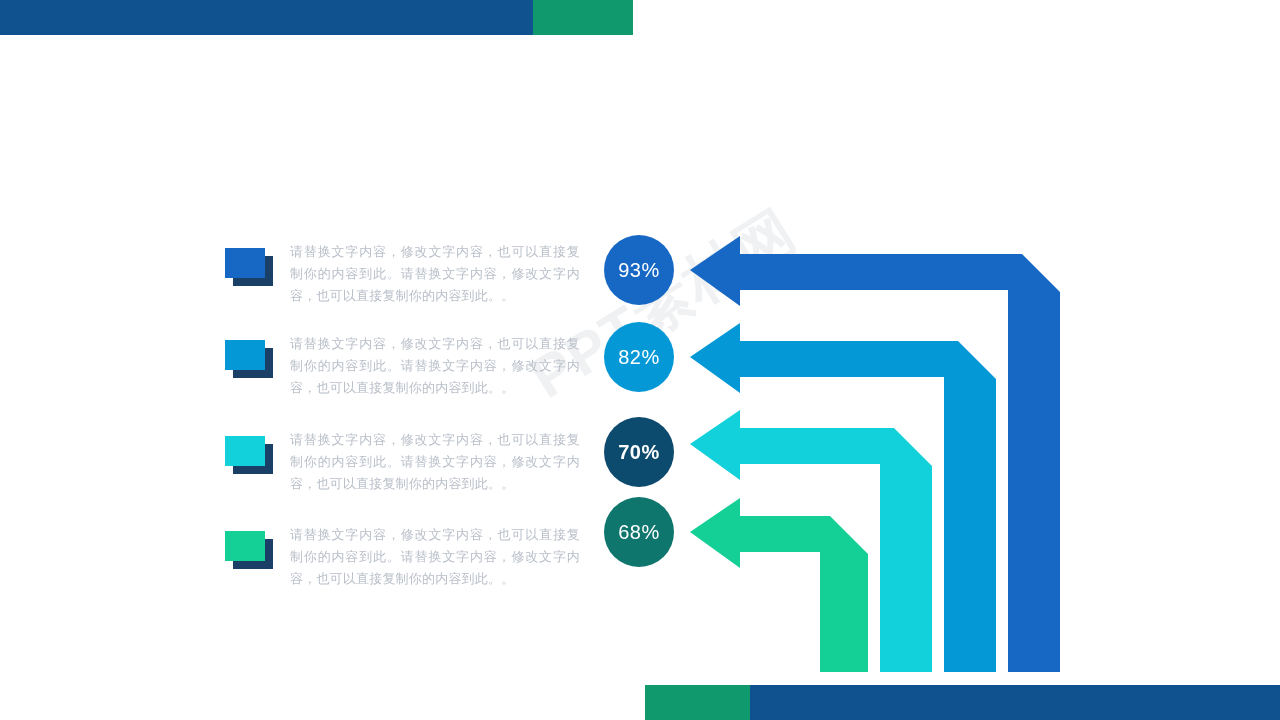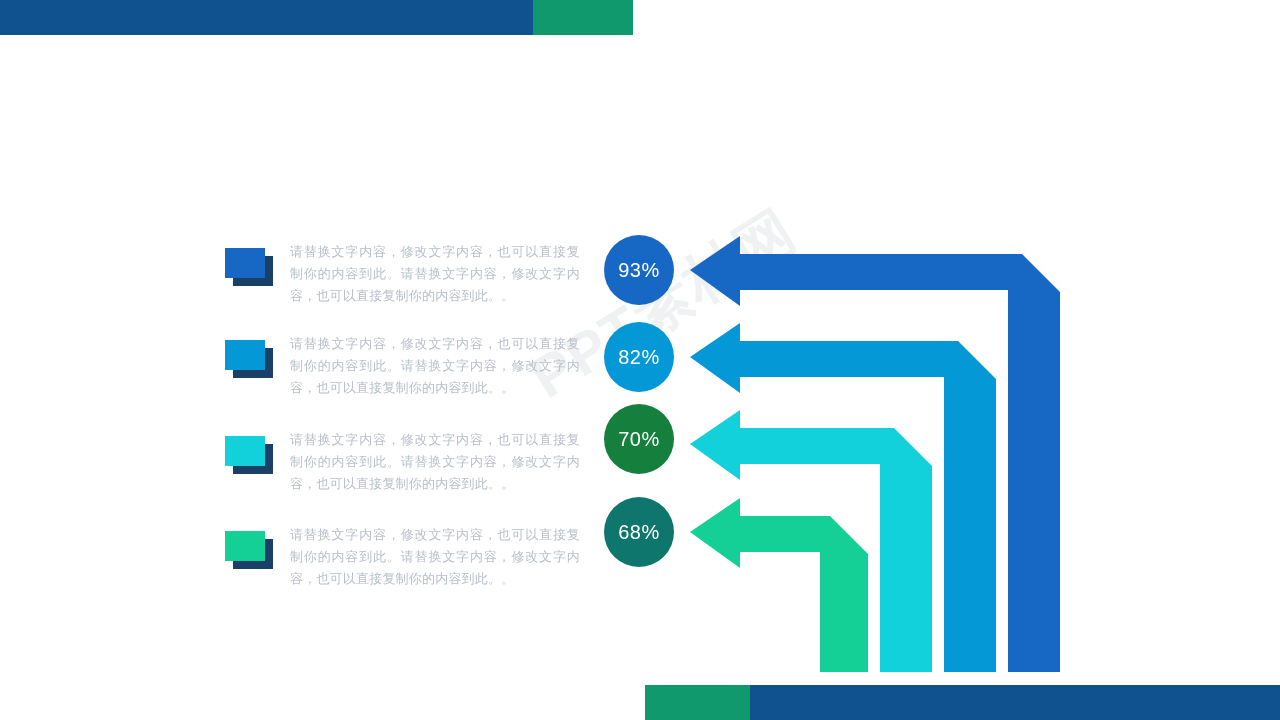--- a/index.html
+++ b/index.html
@@ -199,21 +199,21 @@
              L 740,552
              L 740,568 Z"></path>
   </svg>
 
   <div class="circle" style="left:604px; top:235px; background:#1668c4;">
     <span>93%</span>
   </div>
   <div class="circle" style="left:604px; top:322px; background:#0499d6;">
     <span>82%</span>
   </div>
-  <div class="circle" style="left:604px; top:404px; background:#15803d;">
+  <div class="circle" style="left:604px; top:417px; background:#0c4a6e;font-weight:bold;">
     <span>70%</span>
   </div>
   <div class="circle" style="left:604px; top:497px; background:#0f766e;">
     <span>68%</span>
   </div>
 
   <div class="legend">
 
     <div class="legend-row" style="top:0px;">
       <div class="swatch-wrap">

